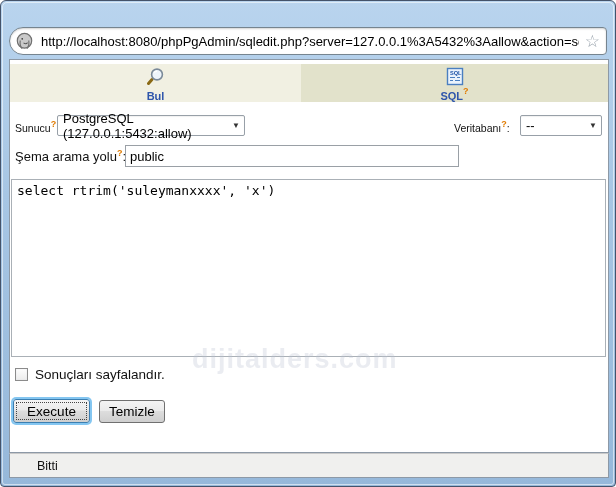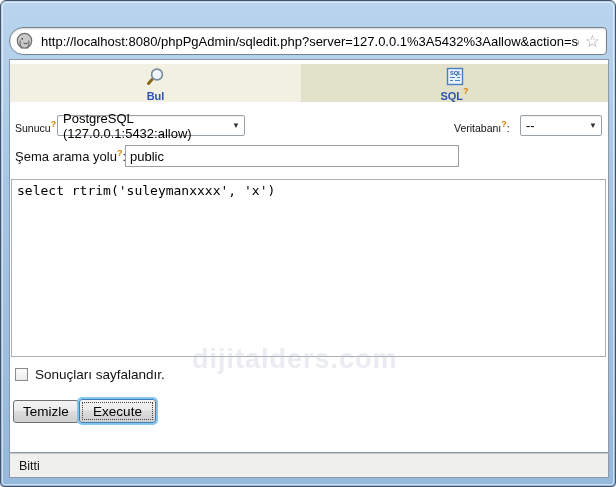--- a/index.html
+++ b/index.html
@@ -92,21 +92,21 @@
     background:linear-gradient(180deg,#f4f4f4 0%,#ebebeb 45%,#dddddd 50%,#cfcfcf 100%);
     border:1px solid #707070; border-radius:3px; cursor:pointer; }
   .btn.execute { width:77px; height:24px; border:1px solid #3c7fb1;
     box-shadow:0 0 0 2px rgba(125,195,240,.95);
     outline:1px dotted #444; outline-offset:-4px; margin-right:9px; }
   .btn.clear { width:66px; height:23px; margin-top:1px; }
 
   
   .statusbar { position:absolute; left:8px; top:452px; width:600px; height:25px;
     background:#f0f0ee; border:1px solid #8d99a6; border-top:1px solid #c9c9c9;
-    display:flex; align-items:center; padding-left:9px; }
+    display:flex; align-items:center; padding-left:27px; }
   .status-text { font-size:12.5px; color:#111; }
 </style>
 </head>
 <body>
 
 <div class="window">
 
 
   <div class="urlrow">
     <div class="urlbar">
@@ -166,22 +166,22 @@
     <textarea class="sql-area" spellcheck="false" style="">select rtrim('suleymanxxxx', 'x')</textarea>
 
     <div class="watermark">dijitalders.com</div>
 
     <div class="chk-row">
       <span class="checkbox"></span>
       <span class="chk-label">Sonuçları sayfalandır.</span>
     </div>
 
     <div class="btn-row">
+      <button class="btn execute">Execute</button>
       <button class="btn clear">Temizle</button>
-      <button class="btn execute">Execute</button>
     </div>
 
   </div>
 
   <div class="statusbar">
     <span class="status-text">Bitti</span>
   </div>
 
 </div>
 

